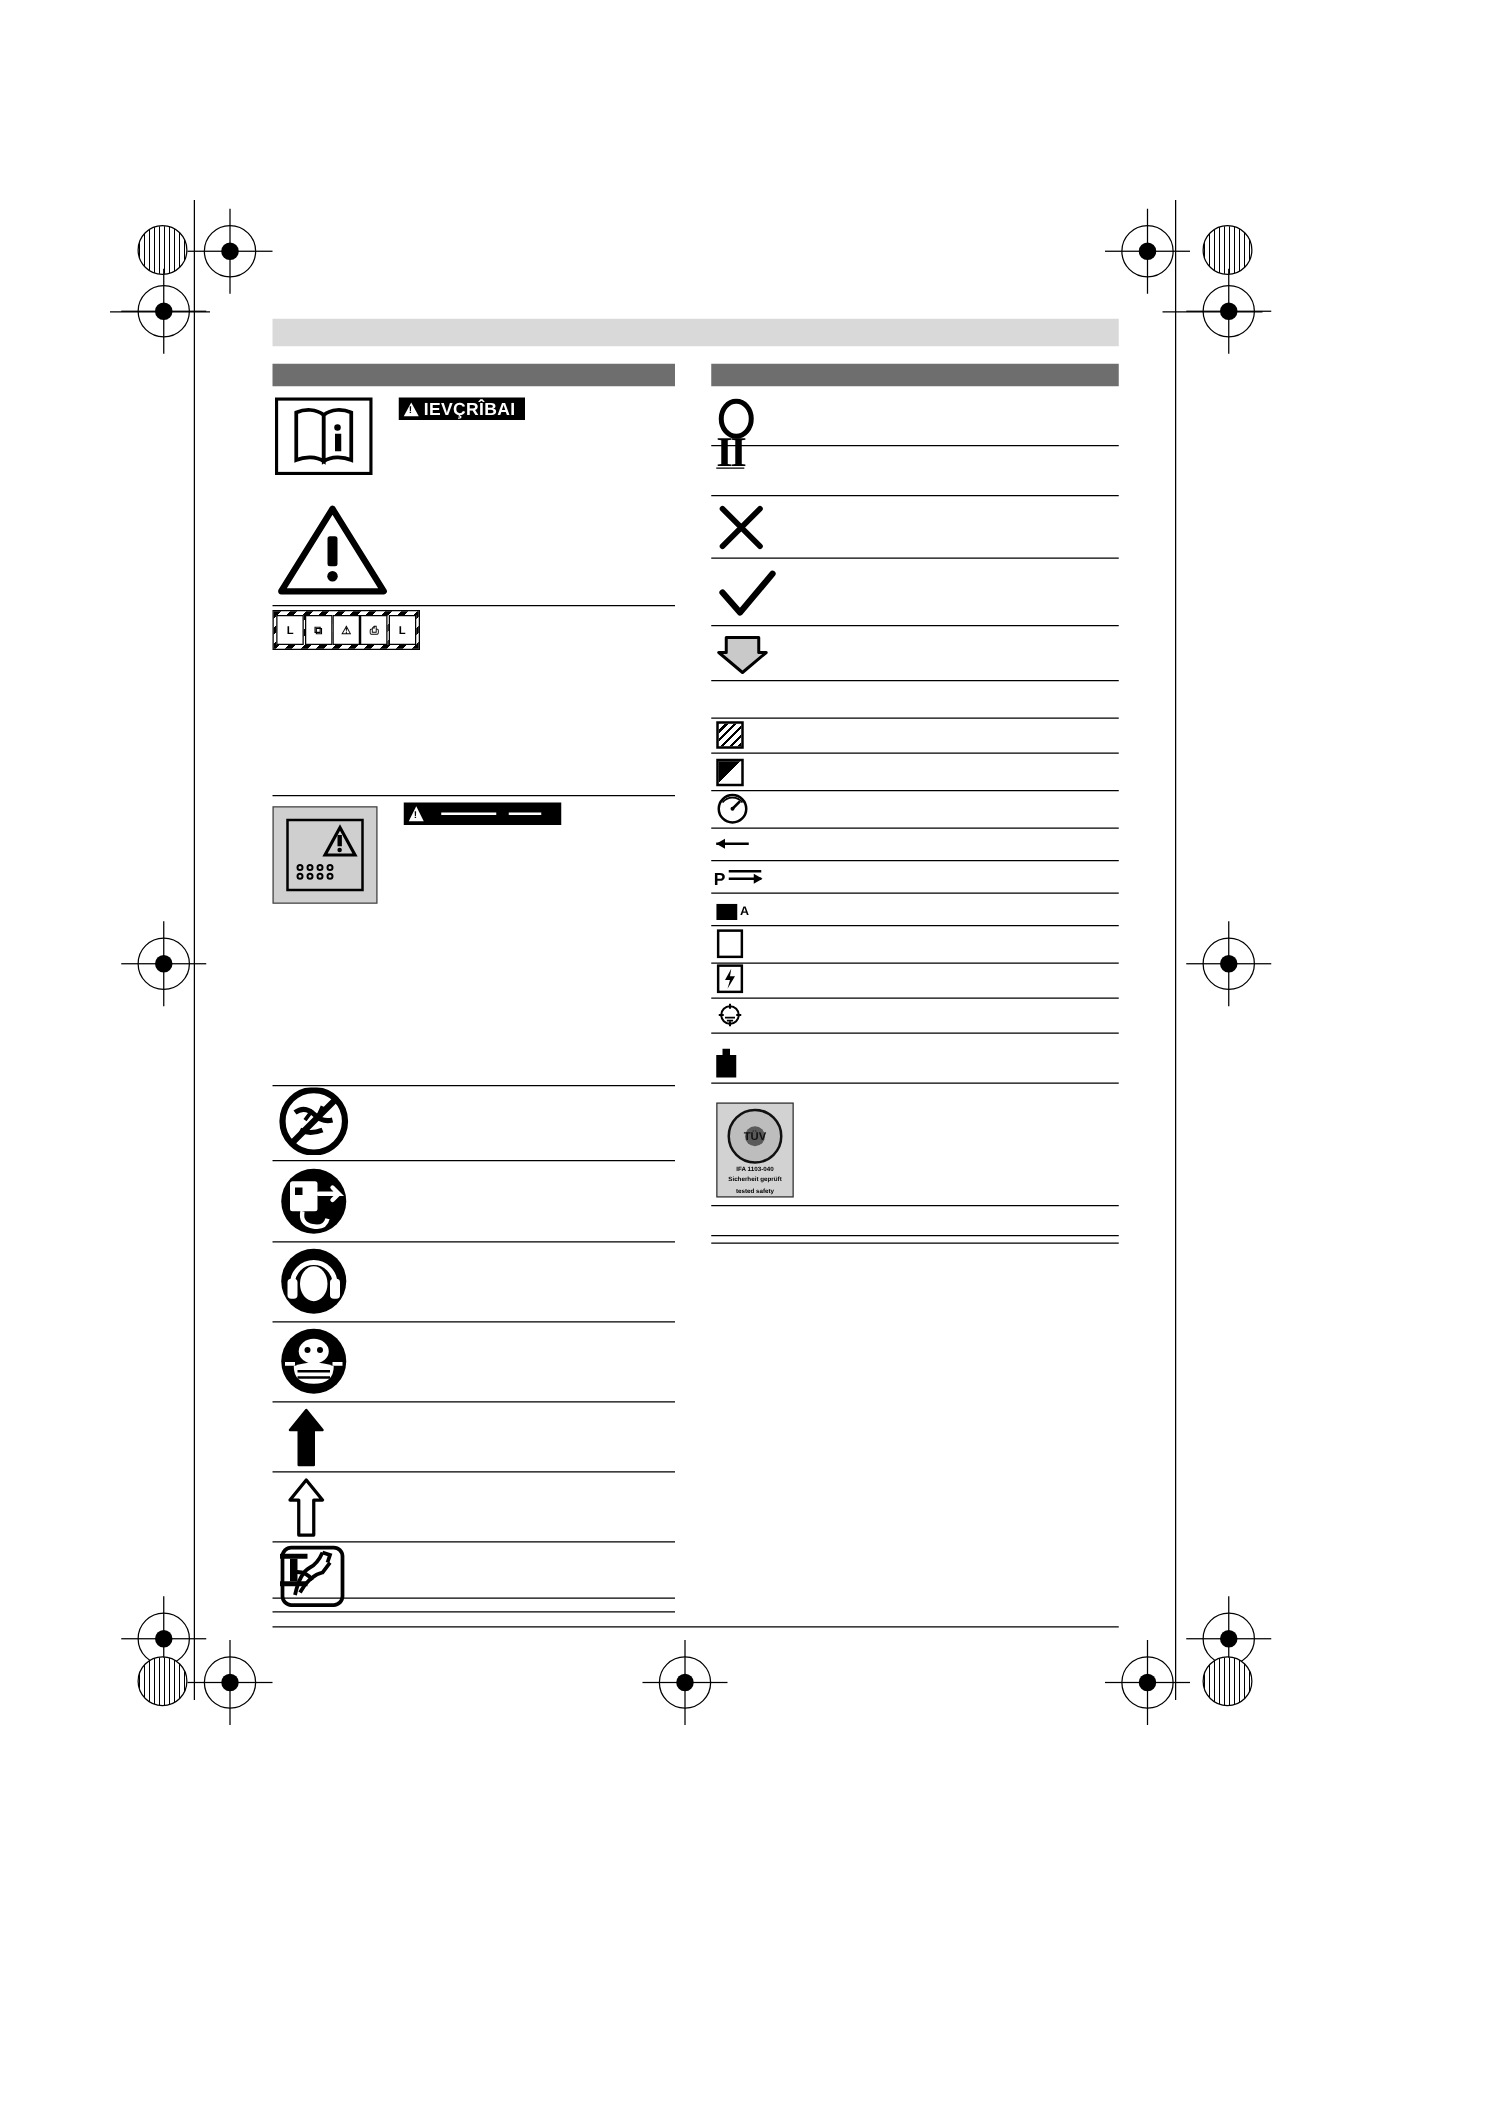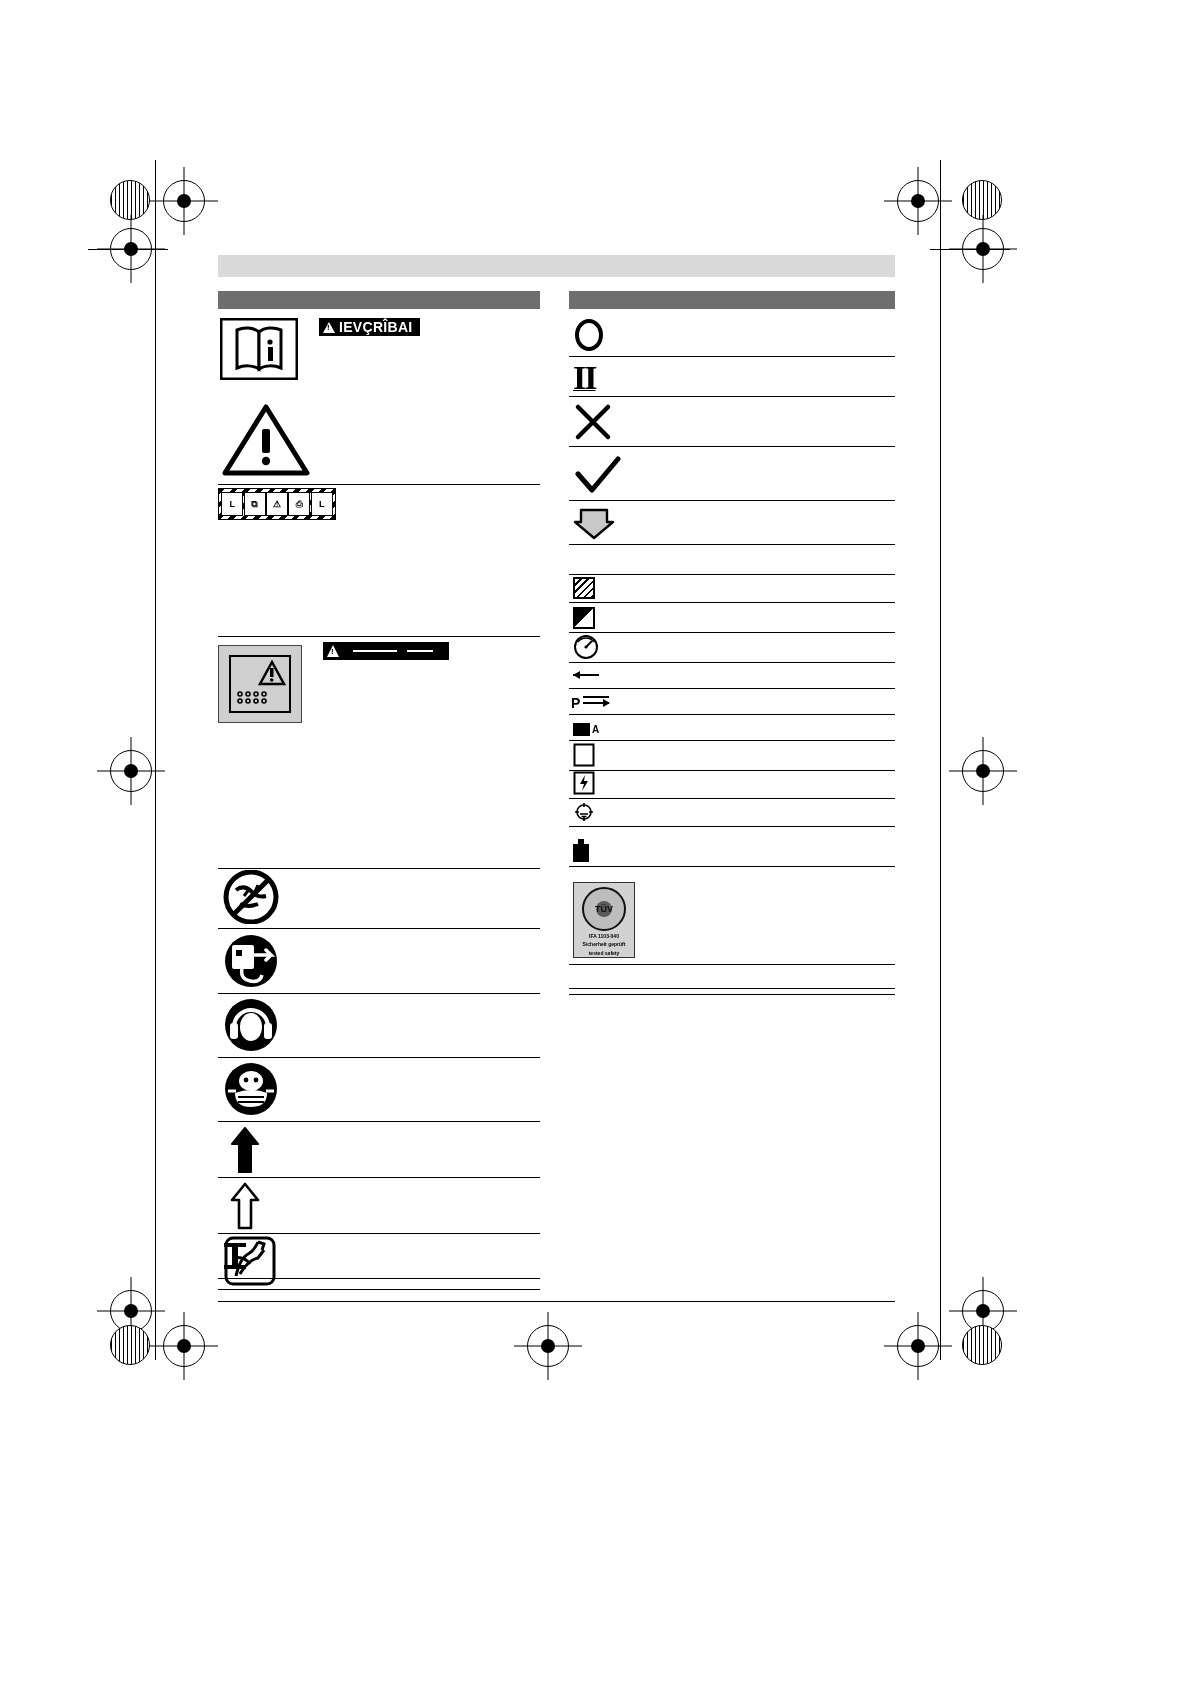--- a/index.html
+++ b/index.html
@@ -540,21 +540,21 @@
 
 <div class="row right" style="top:315px; height:42px;">
   <div class="icon-cell" style="left:4px; bottom:4px;">
     <svg class="svg-icon" width="32" height="34" viewBox="0 0 32 34">
       <ellipse cx="16" cy="17" rx="12" ry="14" fill="#fff" stroke="#000" stroke-width="4"></ellipse>
     </svg>
   </div>
 </div>
 
 <div class="row right" style="top:357px; height:40px;">
-  <div class="icon-cell" style="left:4px; bottom:1px;text-decoration:underline;">
+  <div class="icon-cell" style="left:4px; bottom:16px;text-decoration:underline;">
     <span class="num-two">II</span>
   </div>
 </div>
 
 <div class="row right" style="top:397px; height:50px;">
   <div class="icon-cell" style="left:4px; bottom:4px;">
     <svg class="svg-icon" width="40" height="40" viewBox="0 0 40 40">
       <path d="M5 5 L35 35 M35 5 L5 35" stroke="#000" stroke-width="4.5" stroke-linecap="round"></path>
     </svg>
   </div>

